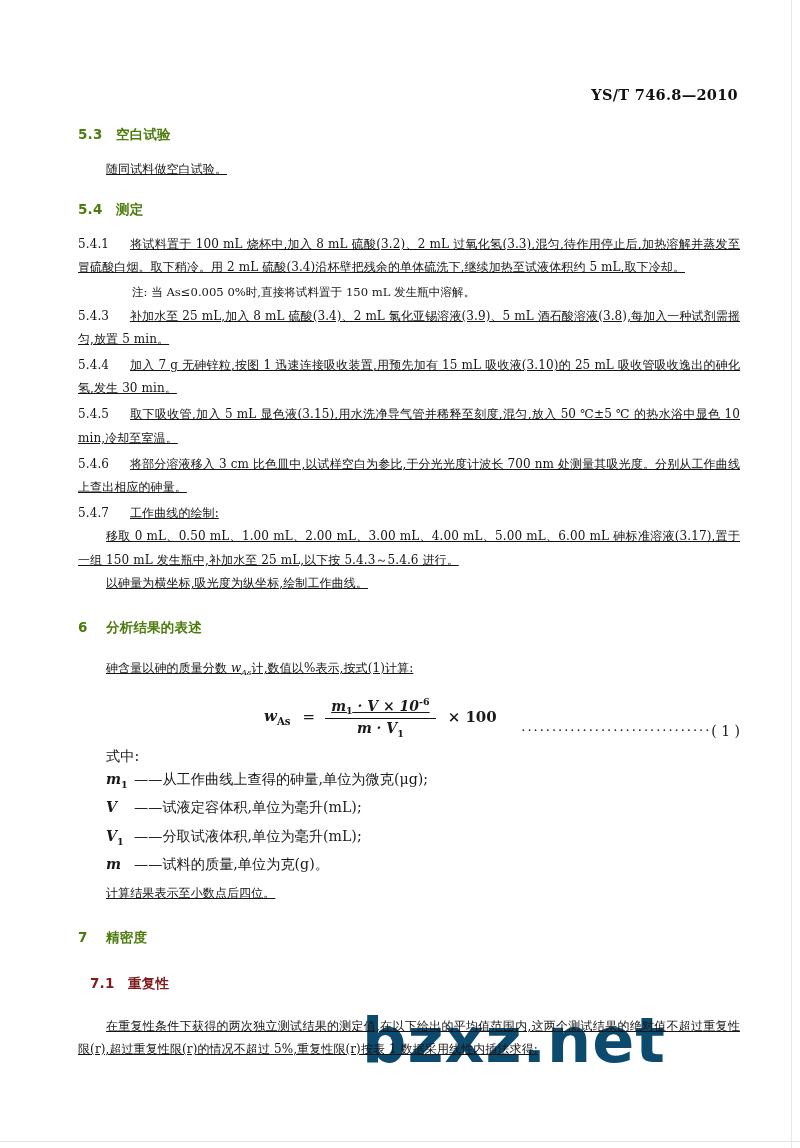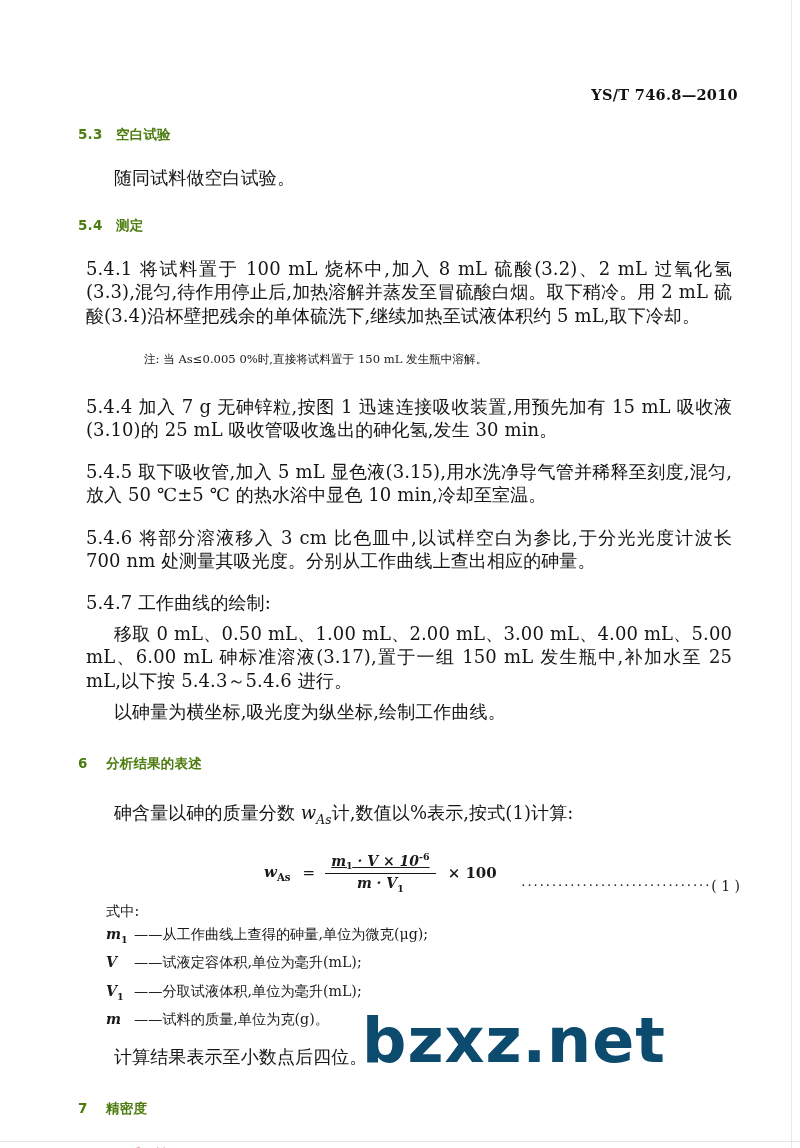--- a/index.html
+++ b/index.html
@@ -79,38 +79,39 @@
     font-weight: bold;
     font-size: 13.5px;
     color: #7f1d1d;
     margin: 12px;
     letter-spacing: 0.2px;
   }
   .num-pad { display: inline-block; min-width: 38px; }
   .num-pad-wide { display: inline-block; min-width: 28px; }
 
   p.para {
-    margin: 8px;
-    font-size: 18px;
+    margin: 0;
+    font-size: 12px;
     line-height: 23.2px;
     text-align: justify;
     color: #151515;
     letter-spacing: 0.1px;
+    text-decoration: underline;
   }
   p.indent { text-indent: 28px; }
   .hang {
     padding-left: 0;
   }
   .item-num {
     display: inline-block;
     min-width: 52px;
     font-family: "DejaVu Serif", "Liberation Serif", serif;
   }
   .note {
-    margin: 12px;
+    margin: 0;
     padding-left: 54px;
     font-size: 11.6px;
     line-height: 19px;
     color: #191919;
   }
   .sp-3 { height: 3px; }
   .sp-6 { height: 6px; }
   .sp-8 { height: 8px; }
   .sp-10 { height: 10px; }
   .sp-14 { height: 14px; }
@@ -244,20 +245,21 @@
 
     <p class="para hang"><span class="item-num">5.4.1</span><span>将试料置于 100 mL 烧杯中,加入 8 mL 硫酸(3.2)、2 mL 过氧化氢(3.3),混匀,待作用停止后,加热溶解并蒸发至冒硫酸白烟。取下稍冷。用 2 mL 硫酸(3.4)沿杯壁把残余的单体硫洗下,继续加热至试液体积约 5 mL,取下冷却。</span></p>
 
     <div class="sp-3"></div>
 
 
     <p class="note">注: 当 As≤0.005 0%时,直接将试料置于 150 mL 发生瓶中溶解。</p>
 
     <div class="sp-3"></div>
 
+    <p class="para hang"><span class="item-num">5.4.3</span><span>补加水至 25 mL,加入 8 mL 硫酸(3.4)、2 mL 氯化亚锡溶液(3.9)、5 mL 酒石酸溶液(3.8),每加入一种试剂需摇匀,放置 5 min。</span></p>
 
     <div class="sp-3"></div>
 
     <p class="para hang"><span class="item-num">5.4.4</span><span>加入 7 g 无砷锌粒,按图 1 迅速连接吸收装置,用预先加有 15 mL 吸收液(3.10)的 25 mL 吸收管吸收逸出的砷化氢,发生 30 min。</span></p>
 
     <div class="sp-3"></div>
 
     <p class="para hang"><span class="item-num">5.4.5</span><span>取下吸收管,加入 5 mL 显色液(3.15),用水洗净导气管并稀释至刻度,混匀,放入 50 ℃±5 ℃ 的热水浴中显色 10 min,冷却至室温。</span></p>
 
     <div class="sp-3"></div>

